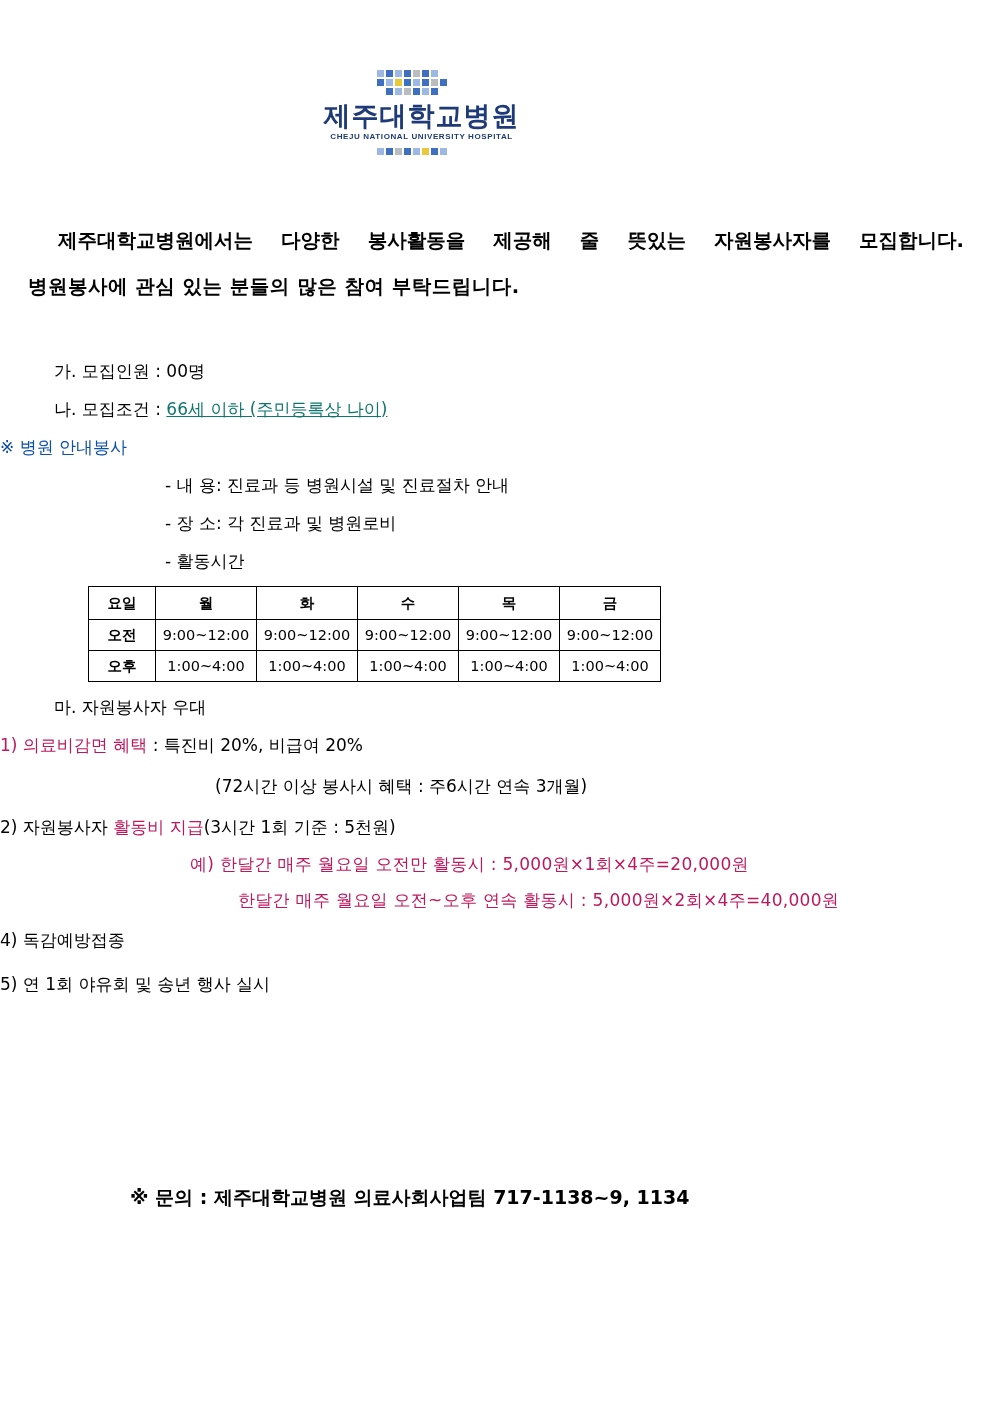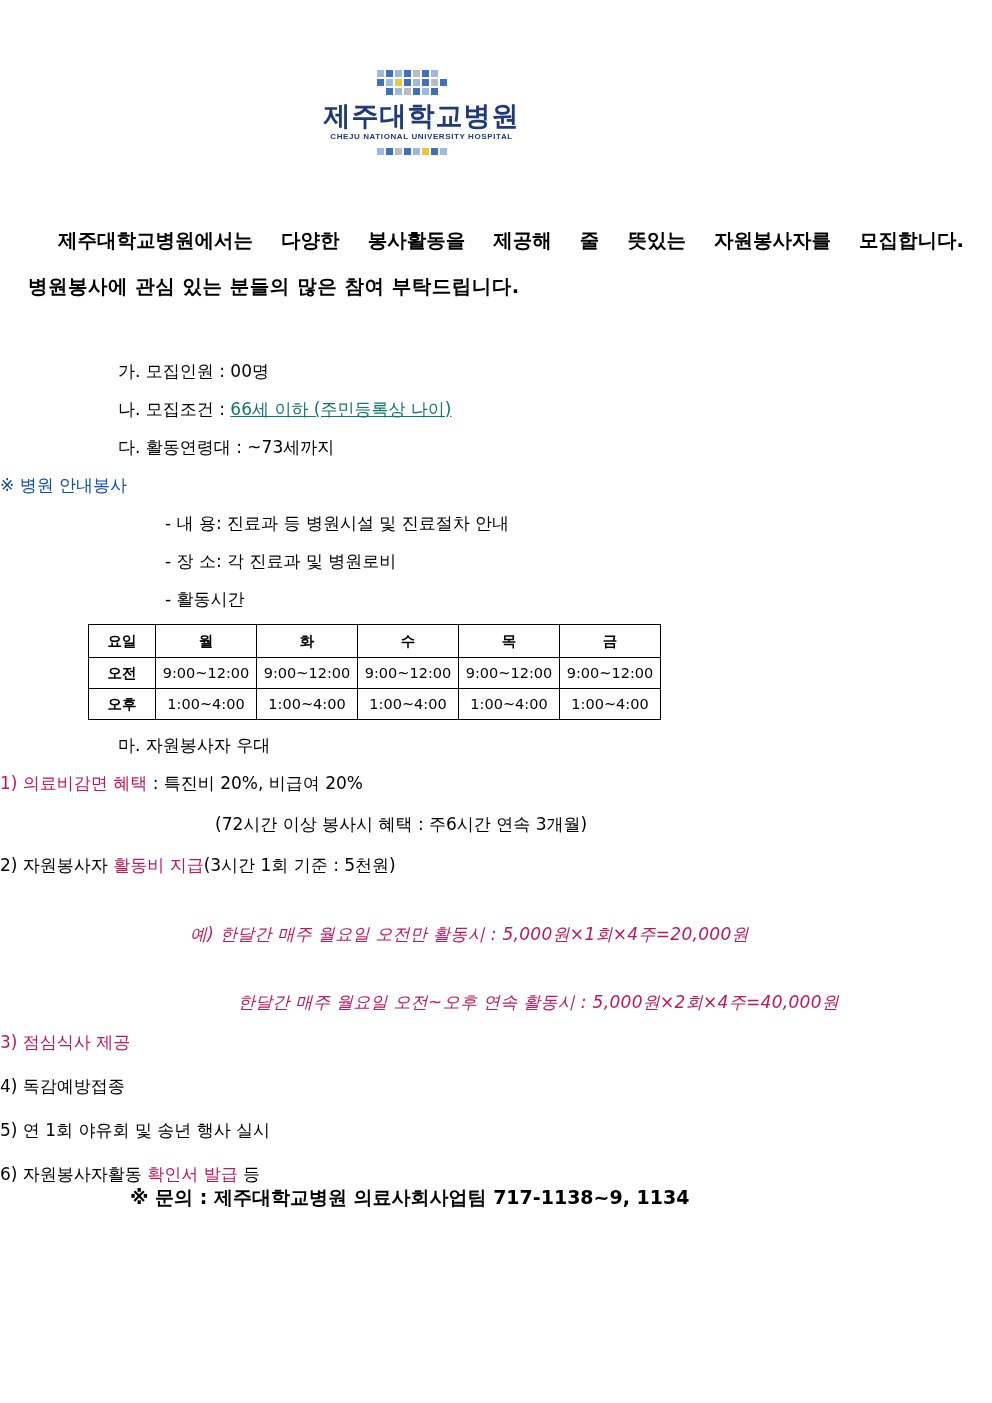--- a/index.html
+++ b/index.html
@@ -102,36 +102,34 @@
     left: 0;
     top: 352px;
     width: 992px;
     font-family: "DejaVu Sans", sans-serif;
   }
   .row {
     font-size: 17px;
     line-height: 38px;
     white-space: nowrap;
   }
-  .ind-a   { padding-left: 118px; }
+  .ind-a   { padding-left: 54px; }
   .ind-b   { }
   .ind-c   { padding-left: 165px; }
   .ind-e   { padding-left: 190px; }
   .ind-f   { padding-left: 215px; }
   .ind-g   { padding-left: 238px; }
 
   .red   { color: #be185d; }
   .blue  { color: #0b4fa8; }
   .ul-red { color: #0f766e; text-decoration: underline; }
 
   .hand {
     font-family: "DejaVu Sans", sans-serif;
-    font-style: italic;
     letter-spacing: 0.3px;
-    margin-top: 32px;
   }
 
   
   .table-wrap {
     padding-left: 88px;
     margin-top: 6px;
     margin-bottom: 6px;
   }
   table.sched {
     border-collapse: collapse;
@@ -217,21 +215,20 @@
 </div>
 
 <div class="body-block">
 
   <div class="row ind-a">가. 모집인원 : 00명</div>
 
   <div class="row ind-a">
     <span>나. 모집조건 : </span><span class="ul-red">66세 이하 (주민등록상 나이)</span>
   </div>
 
-  <div class="row ind-a">다. 활동연령대 : ~73세까지</div>
 
 
   <div class="row ind-b blue">※ 병원 안내봉사</div>
   <div class="row ind-c">- 내      용: 진료과 등 병원시설 및 진료절차 안내</div>
   <div class="row ind-c">- 장      소: 각 진료과 및 병원로비</div>
   <div class="row ind-c">- 활동시간</div>
 
   <div class="table-wrap">
     <table class="sched">
       <tbody>
@@ -271,22 +268,18 @@
 
   <div class="row ind-f" style="line-height:44px;">(72시간 이상 봉사시 혜택 : 주6시간 연속 3개월)</div>
 
   <div class="row ind-b">
     <span>2) 자원봉사자 </span><span class="red">활동비 지급</span><span>(3시간 1회 기준 : 5천원)</span>
   </div>
 
   <div class="row ind-e hand red" style="line-height:36px;">예) 한달간 매주 월요일 오전만 활동시 : 5,000원×1회×4주=20,000원</div>
   <div class="row ind-g hand red" style="line-height:36px;">한달간 매주 월요일 오전~오후 연속 활동시 : 5,000원×2회×4주=40,000원</div>
 
-  <div class="row ind-b red" style="line-height:44px;">3) 점심식사 제공</div>
   <div class="row ind-b" style="line-height:44px;">4) 독감예방접종</div>
   <div class="row ind-b" style="line-height:44px;">5) 연 1회 야유회 및 송년 행사 실시</div>
-  <div class="row ind-b" style="line-height:44px;">
-    <span>6) 자원봉사자활동 </span><span class="red">확인서 발급</span><span> 등</span>
-  </div>
 
 </div>
 
 <div class="contact">※ 문의 : 제주대학교병원 의료사회사업팀  717-1138~9, 1134</div>
 
 </body></html>

